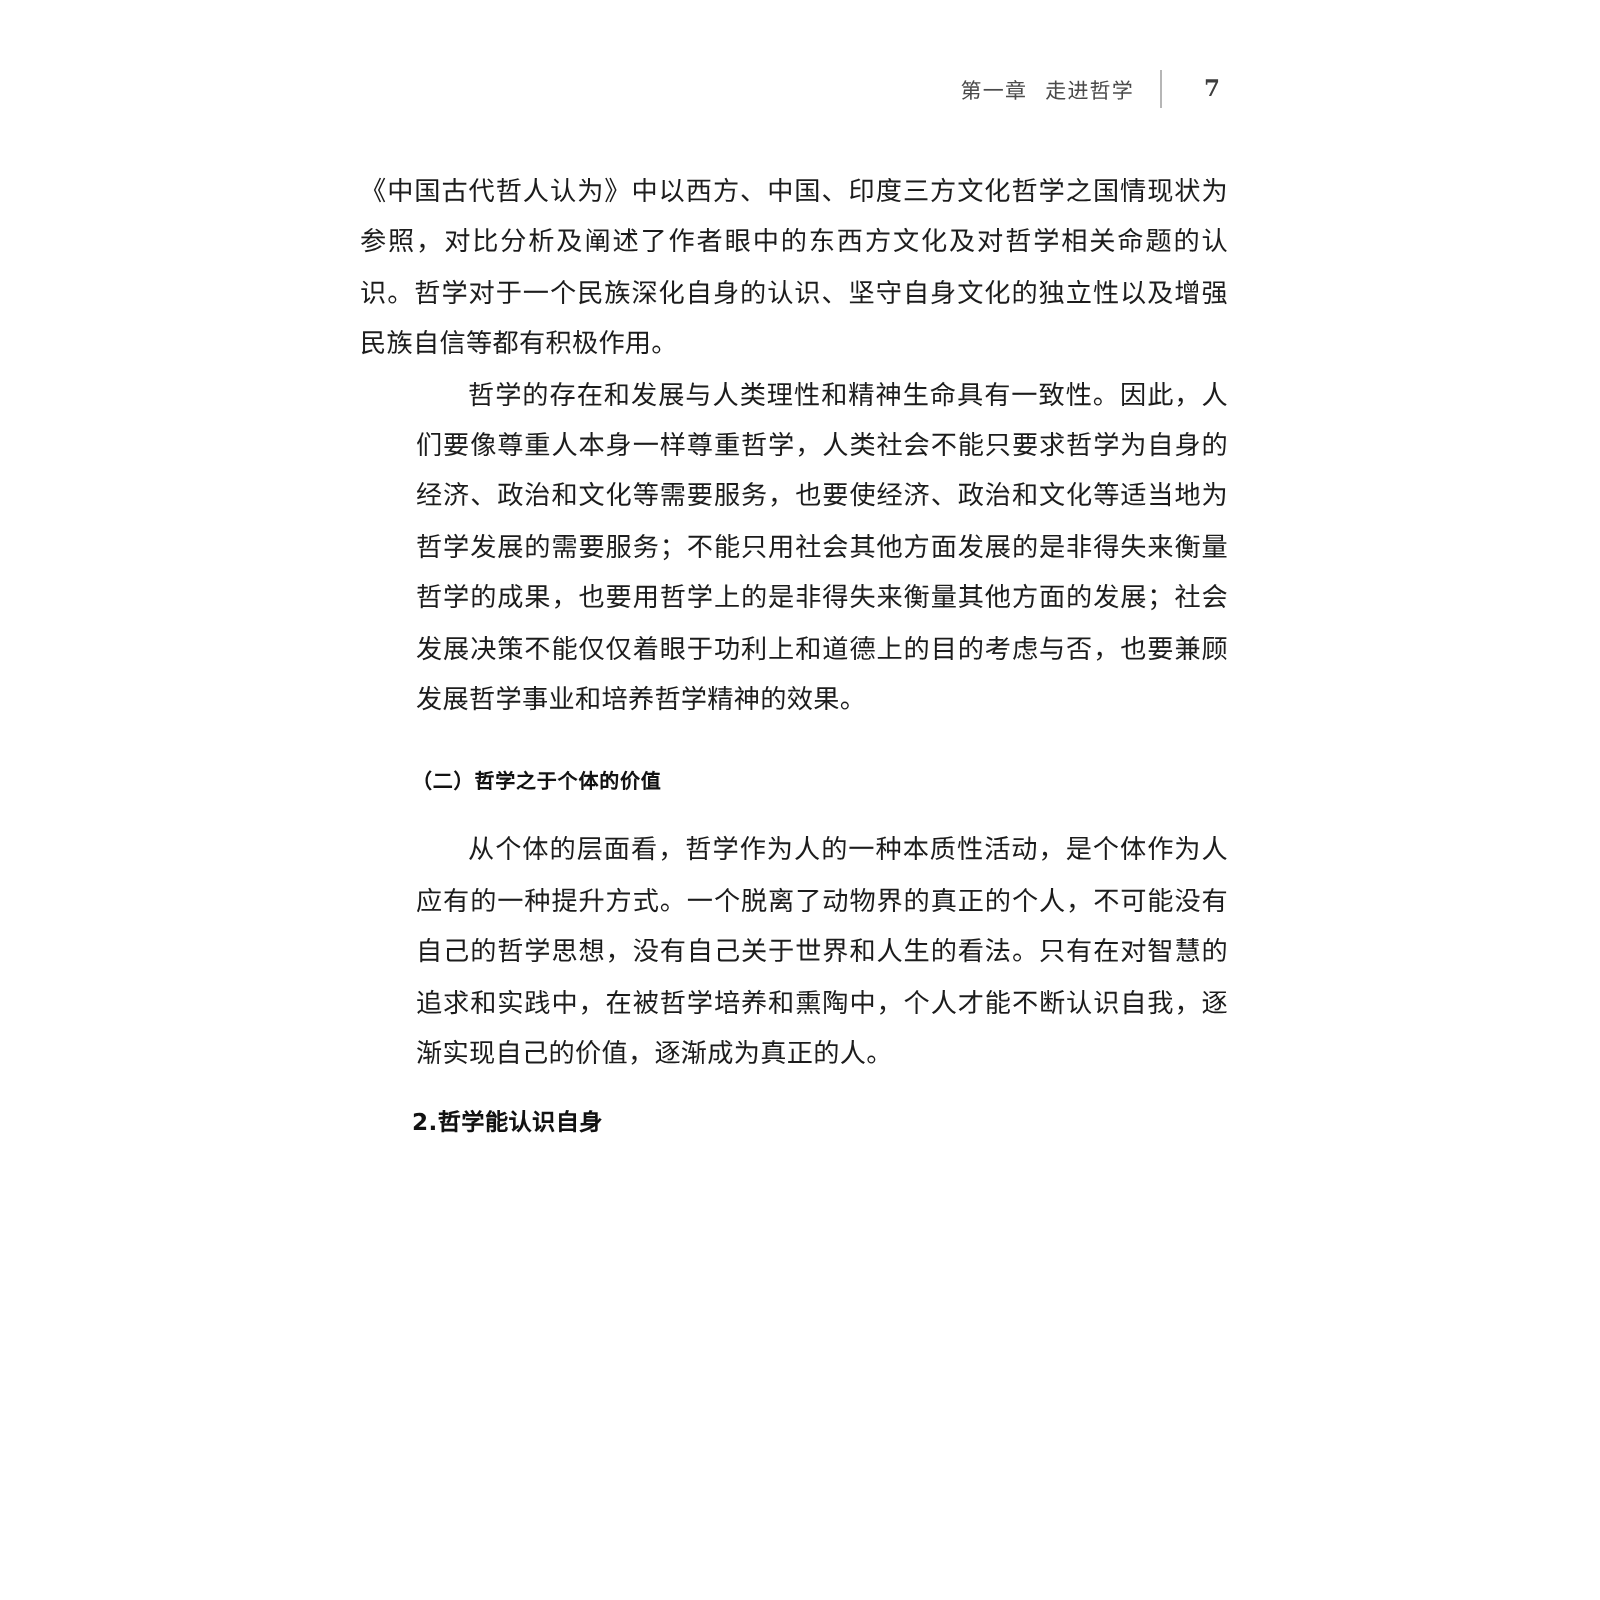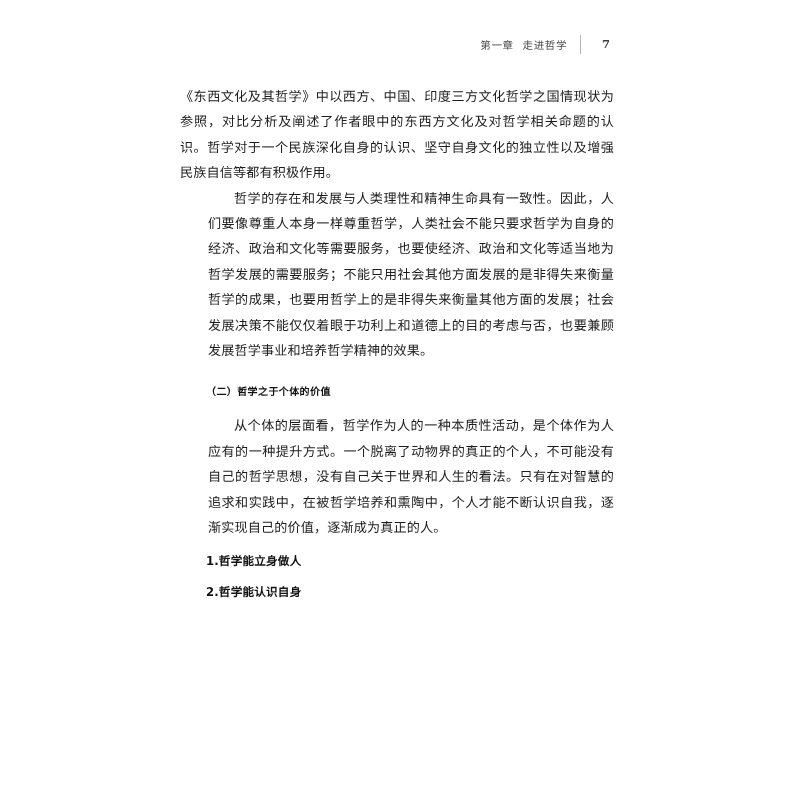--- a/index.html
+++ b/index.html
@@ -115,28 +115,27 @@
   <div class="running-head">
     <span class="rh-chapter">
       <span class="rh-num">第一章</span><span>走进哲学</span>
     </span>
     <span class="rh-rule"></span>
     <span class="rh-folio">7</span>
   </div>
 
   <div class="textblock">
 
-    <p class="body">《东西文化及其哲学》中以西方、中国、印度三方文化哲学之国情现状为参照，对比分析及阐述了作者眼中的东西方文化及对哲学相关命题的认识。哲学对于一个民族深化自身的认识、坚守自身文化的独立性以及增强民族自信等都有积极作用。</p>
+    <p class="body">《中国古代哲人认为》中以西方、中国、印度三方文化哲学之国情现状为参照，对比分析及阐述了作者眼中的东西方文化及对哲学相关命题的认识。哲学对于一个民族深化自身的认识、坚守自身文化的独立性以及增强民族自信等都有积极作用。</p>
 
     <p class="body indent">哲学的存在和发展与人类理性和精神生命具有一致性。因此，人们要像尊重人本身一样尊重哲学，人类社会不能只要求哲学为自身的经济、政治和文化等需要服务，也要使经济、政治和文化等适当地为哲学发展的需要服务；不能只用社会其他方面发展的是非得失来衡量哲学的成果，也要用哲学上的是非得失来衡量其他方面的发展；社会发展决策不能仅仅着眼于功利上和道德上的目的考虑与否，也要兼顾发展哲学事业和培养哲学精神的效果。</p>
 
     <h2 class="sec-head">（二）哲学之于个体的价值</h2>
 
     <p class="body indent">从个体的层面看，哲学作为人的一种本质性活动，是个体作为人应有的一种提升方式。一个脱离了动物界的真正的个人，不可能没有自己的哲学思想，没有自己关于世界和人生的看法。只有在对智慧的追求和实践中，在被哲学培养和熏陶中，个人才能不断认识自我，逐渐实现自己的价值，逐渐成为真正的人。</p>
 
-    <h3 class="sub-head">1.哲学能立身做人</h3>
 
 
     <h3 class="sub-head">2.哲学能认识自身</h3>
 
   </div>
 
 </div>
 
 </body></html>

